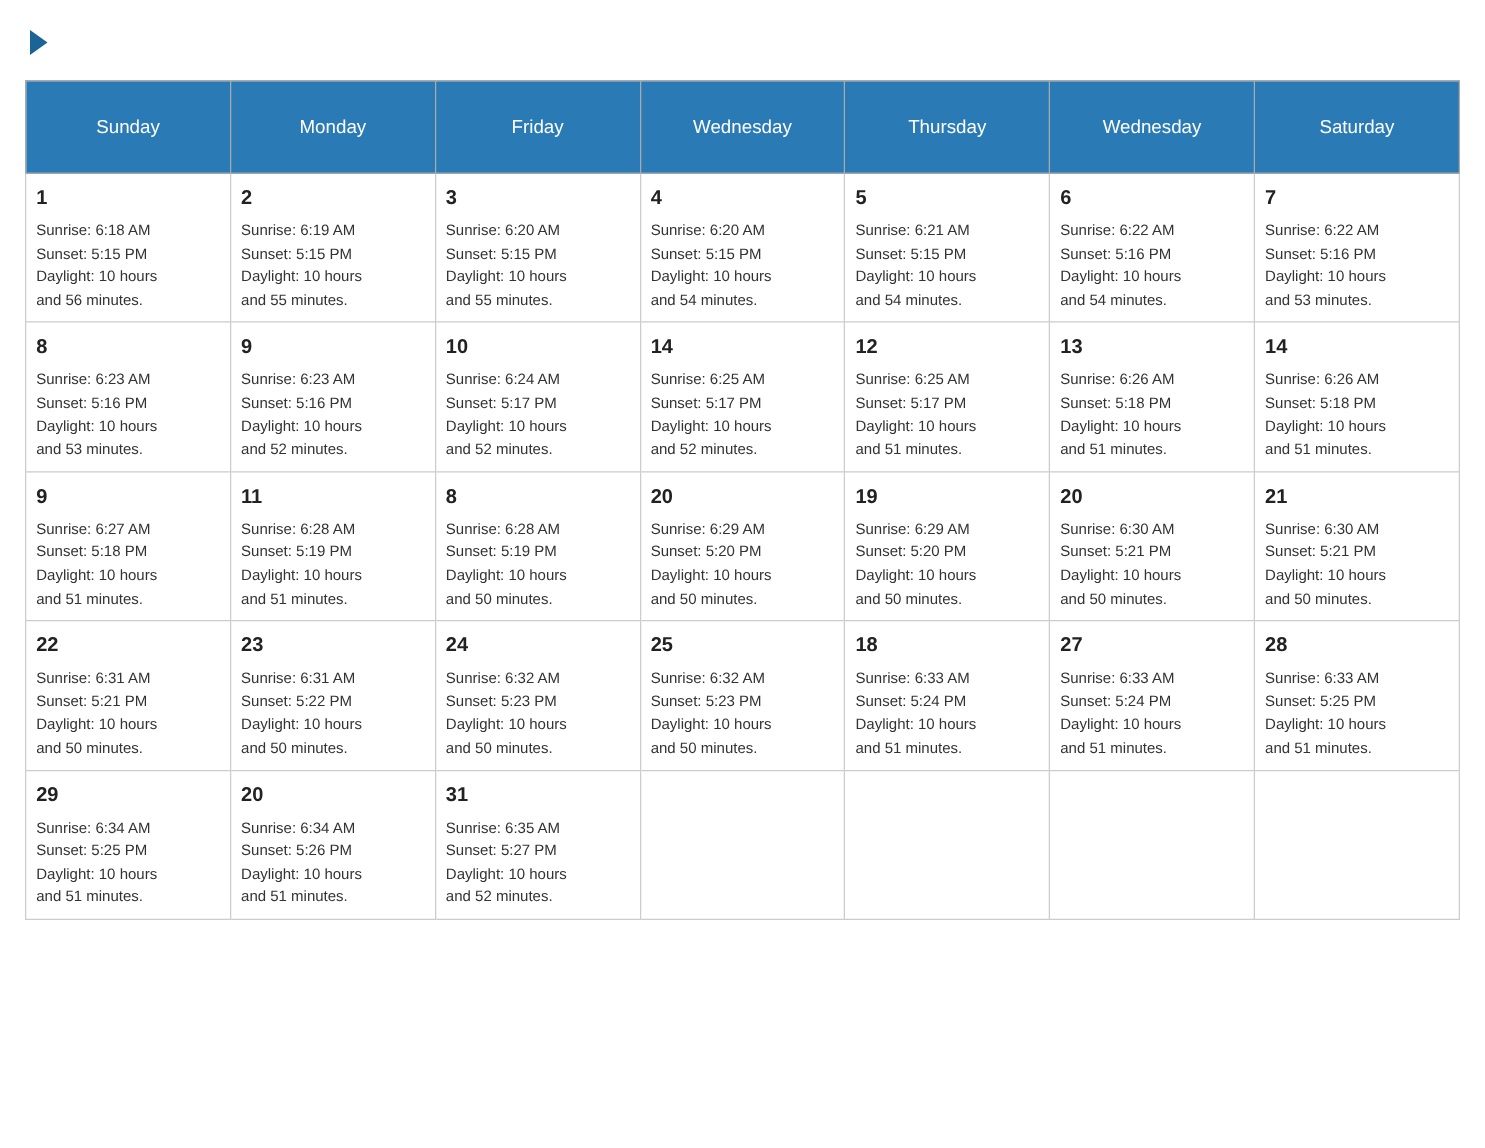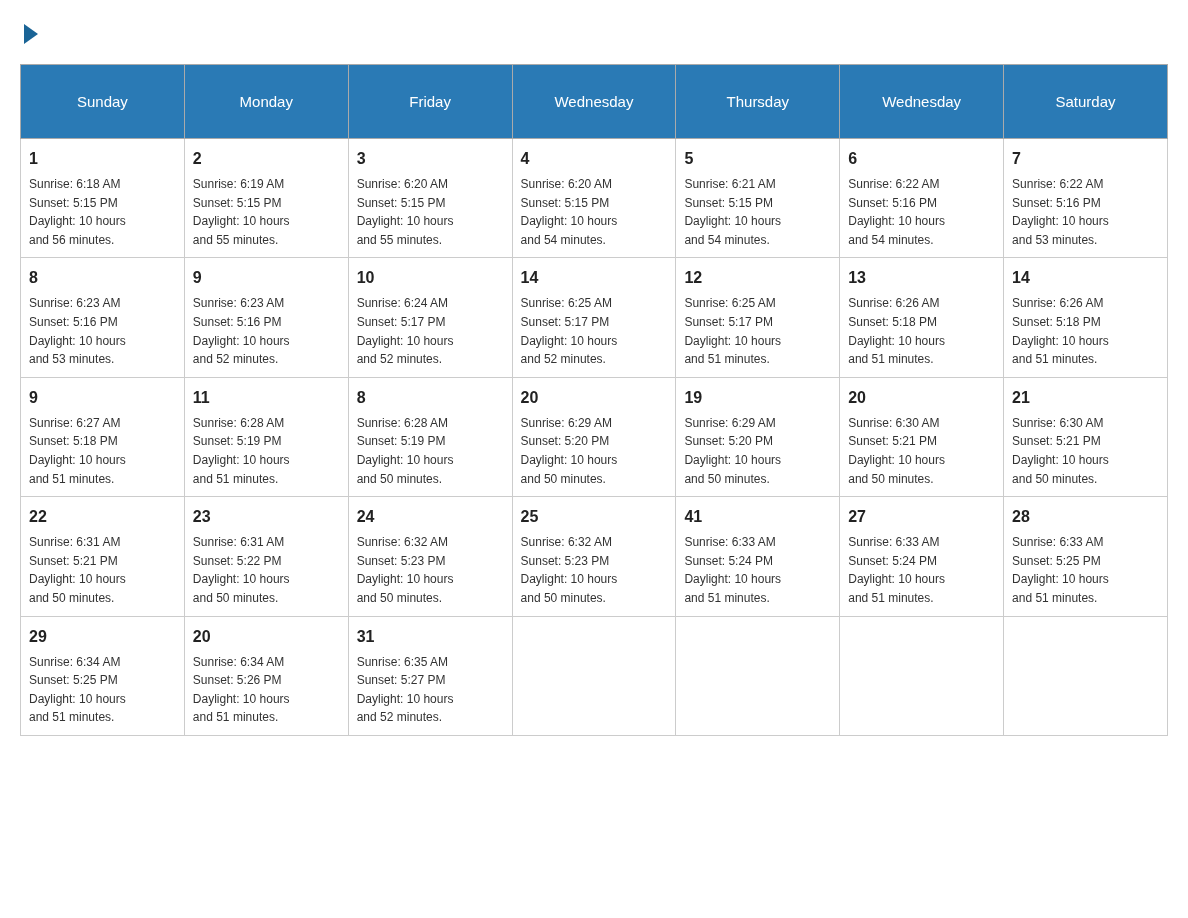--- a/index.html
+++ b/index.html
@@ -236,21 +236,21 @@
         </td>
         <td>
           <span class="day-number">24</span>
           <div class="day-info">Sunrise: 6:32 AM<br>Sunset: 5:23 PM<br>Daylight: 10 hours<br>and 50 minutes.</div>
         </td>
         <td>
           <span class="day-number">25</span>
           <div class="day-info">Sunrise: 6:32 AM<br>Sunset: 5:23 PM<br>Daylight: 10 hours<br>and 50 minutes.</div>
         </td>
         <td>
-          <span class="day-number">41</span>
+          <span class="day-number">18</span>
           <div class="day-info">Sunrise: 6:33 AM<br>Sunset: 5:24 PM<br>Daylight: 10 hours<br>and 51 minutes.</div>
         </td>
         <td>
           <span class="day-number">27</span>
           <div class="day-info">Sunrise: 6:33 AM<br>Sunset: 5:24 PM<br>Daylight: 10 hours<br>and 51 minutes.</div>
         </td>
         <td>
           <span class="day-number">28</span>
           <div class="day-info">Sunrise: 6:33 AM<br>Sunset: 5:25 PM<br>Daylight: 10 hours<br>and 51 minutes.</div>
         </td>

